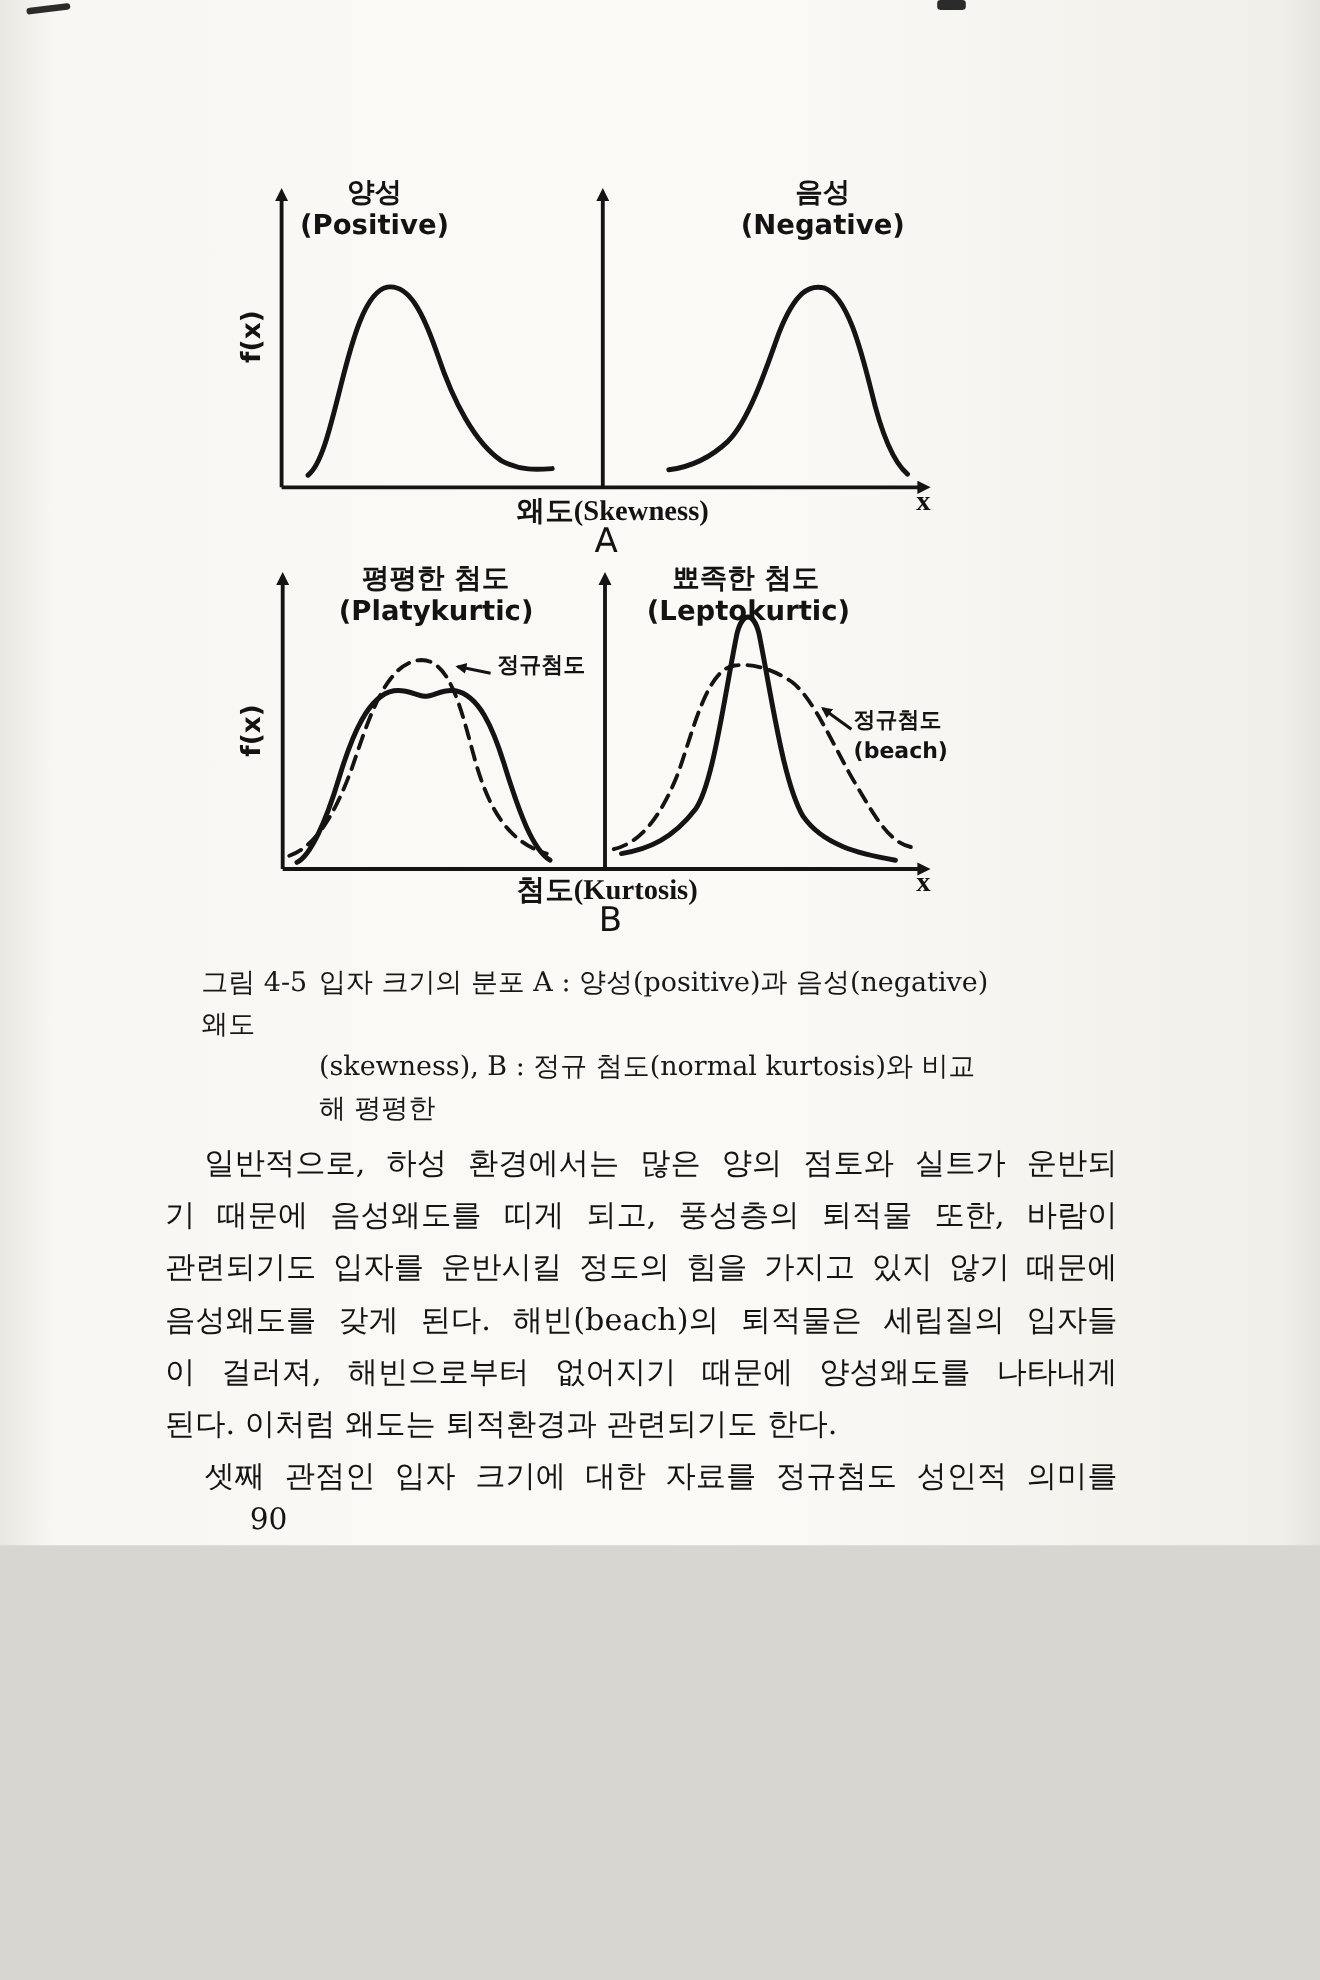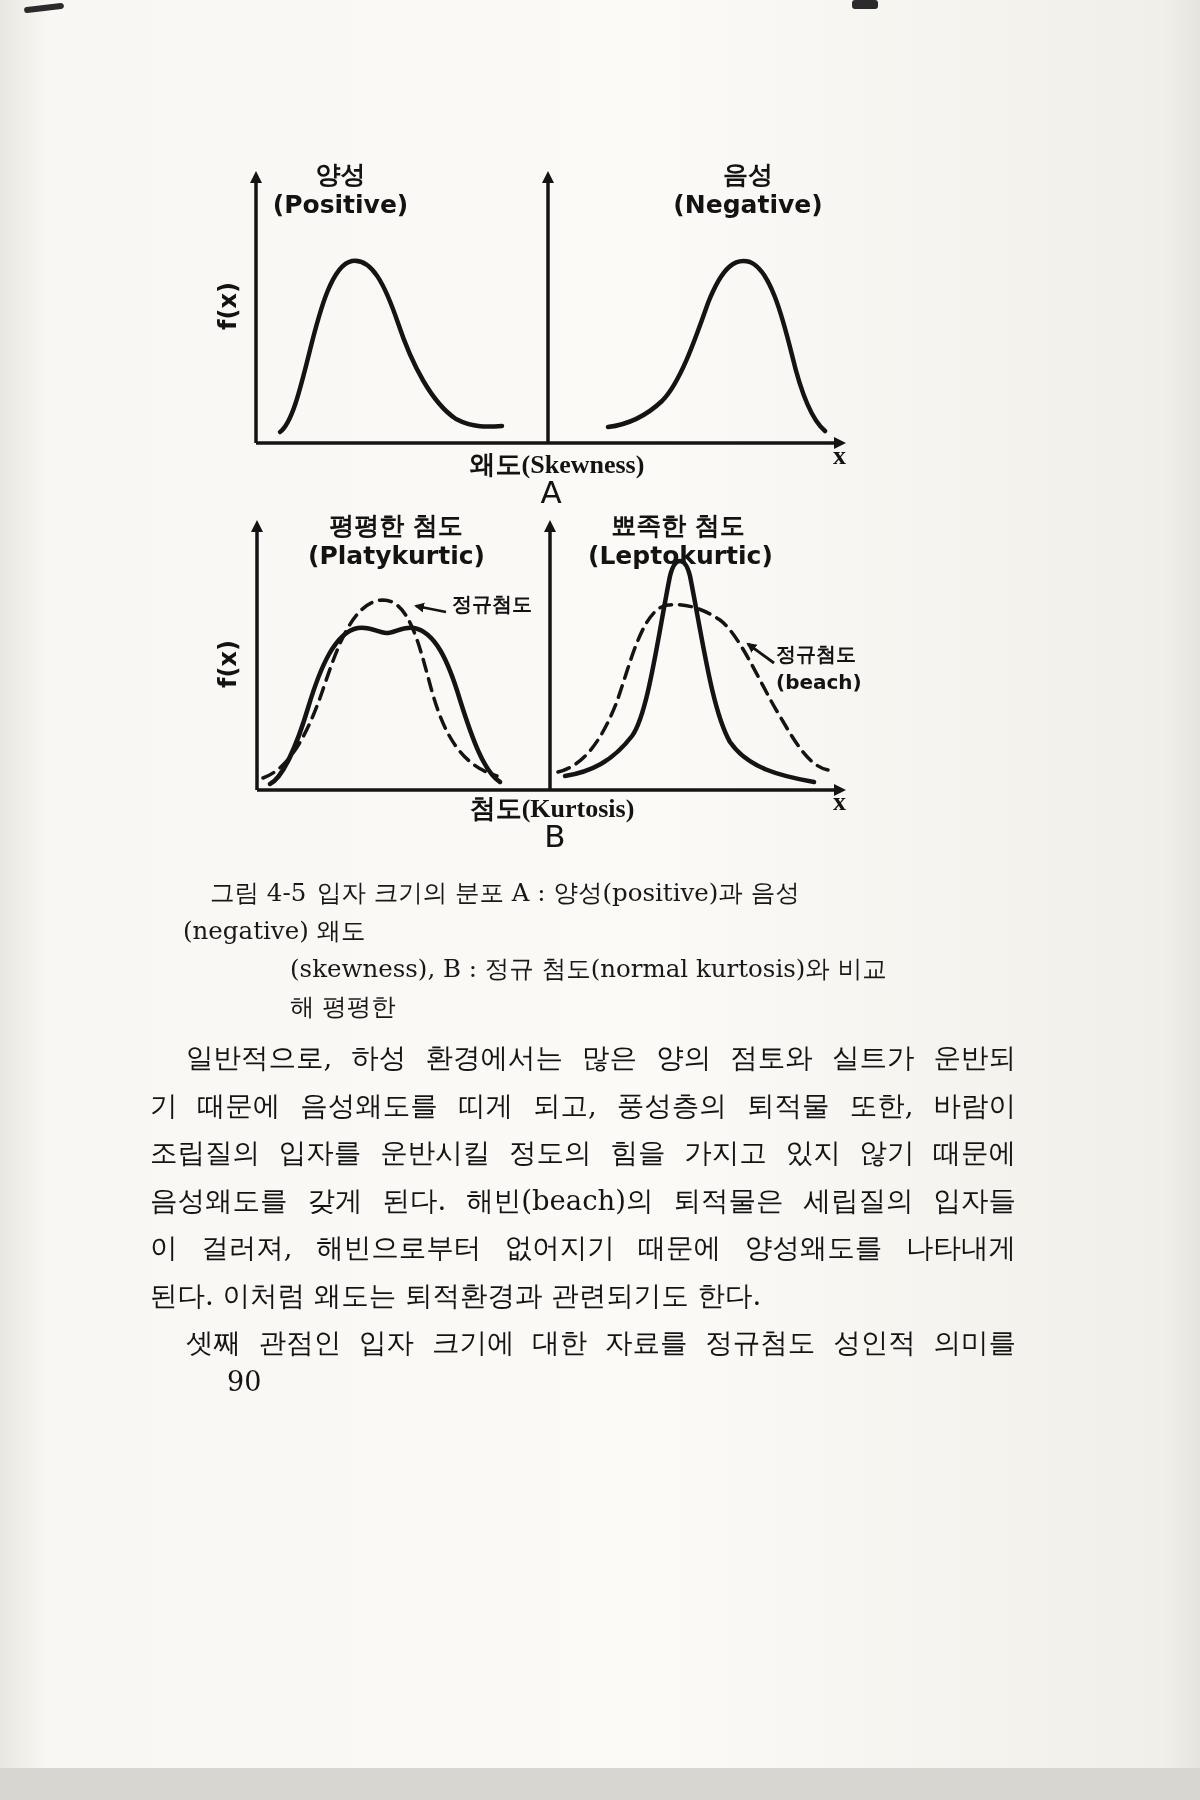--- a/index.html
+++ b/index.html
@@ -1,35 +1,35 @@
 <!DOCTYPE html>
 <html><head>
 <meta charset="utf-8">
 <style>
   html,body{margin:0;padding:0;background:#d8d6d1;}
   .page{
-    position:relative;width:1200px;height:1768px;overflow:hidden;
+    position:relative;width:1200px;height:1405px;overflow:hidden;
     background:linear-gradient(90deg,#e9e7e1 0%,#f8f7f3 4%,#fbfaf7 55%,#f1efe9 97%,#e6e4de 100%);
     font-family:"DejaVu Sans","Liberation Sans",sans-serif;color:#151515;
   }
   .artifact{position:absolute;background:#2b2b2b;border-radius:3px;}
   .a1{left:24px;top:5px;width:40px;height:6px;transform:rotate(-7deg);}
   .a2{left:852px;top:0px;width:26px;height:9px;}
   svg{position:absolute;}
   .fig-label{position:absolute;text-align:center;font-weight:600;font-size:25px;line-height:30px;color:#131313;}
   .axis-text{position:absolute;font-weight:600;font-size:26px;color:#131313;font-family:Liberation Serif, serif;}
   .fx{position:absolute;font-weight:600;font-size:24px;color:#131313;transform:rotate(-90deg);}
   .panel-letter{position:absolute;font-size:31px;font-weight:500;color:#131313;}
   .callout{position:absolute;font-weight:600;font-size:20px;line-height:28px;color:#131313;}
   .caption{
     position:absolute;left:183px;top:874px;width:716px;
     font-family:"DejaVu Serif","Liberation Serif",serif;
     font-size:24.5px;line-height:38px;color:#181818;
   }
-  .cap-label{display:inline-block;width:107px;margin-left:27px;}
+  .cap-label{display:inline-block;width:107px;}
   .cap-indent{padding-left:107px;}
   .bodytext{
     position:absolute;left:150px;top:1034px;width:866px;
     font-family:"DejaVu Serif","Liberation Serif",serif;
     font-size:27.5px;line-height:47.5px;color:#141414;
   }
   .bline{width:100%;}
   .j{text-align:justify;text-align-last:justify;}
   .indent{text-indent:36px;}
   .pagenum{
@@ -124,21 +124,21 @@
   <div class="caption">
     <div>
       <span class="cap-label">그림 4-5</span><span>입자 크기의 분포  A : 양성(positive)과  음성(negative)  왜도</span>
     </div>
     <div class="cap-indent">(skewness),  B : 정규 첨도(normal kurtosis)와  비교해  평평한</div>
   </div>
 
   <div class="bodytext">
     <div class="bline j indent">일반적으로, 하성 환경에서는 많은 양의 점토와 실트가 운반되</div>
     <div class="bline j">기 때문에 음성왜도를 띠게 되고, 풍성층의 퇴적물 또한, 바람이</div>
-    <div class="bline j">조립질의 입자를 운반시킬 정도의 힘을 가지고 있지 않기 때문에</div>
+    <div class="bline j">관련되기도 입자를 운반시킬 정도의 힘을 가지고 있지 않기 때문에</div>
     <div class="bline j">음성왜도를 갖게 된다. 해빈(beach)의 퇴적물은 세립질의 입자들</div>
     <div class="bline j">이 걸러져, 해빈으로부터 없어지기 때문에 양성왜도를 나타내게</div>
     <div class="bline">된다. 이처럼 왜도는 퇴적환경과 관련되기도 한다.</div>
     <div class="bline j indent">셋째 관점인 입자 크기에 대한 자료를 정규첨도 성인적 의미를</div>
   </div>
 
   <div class="pagenum">90</div>
 
 </div>
 

